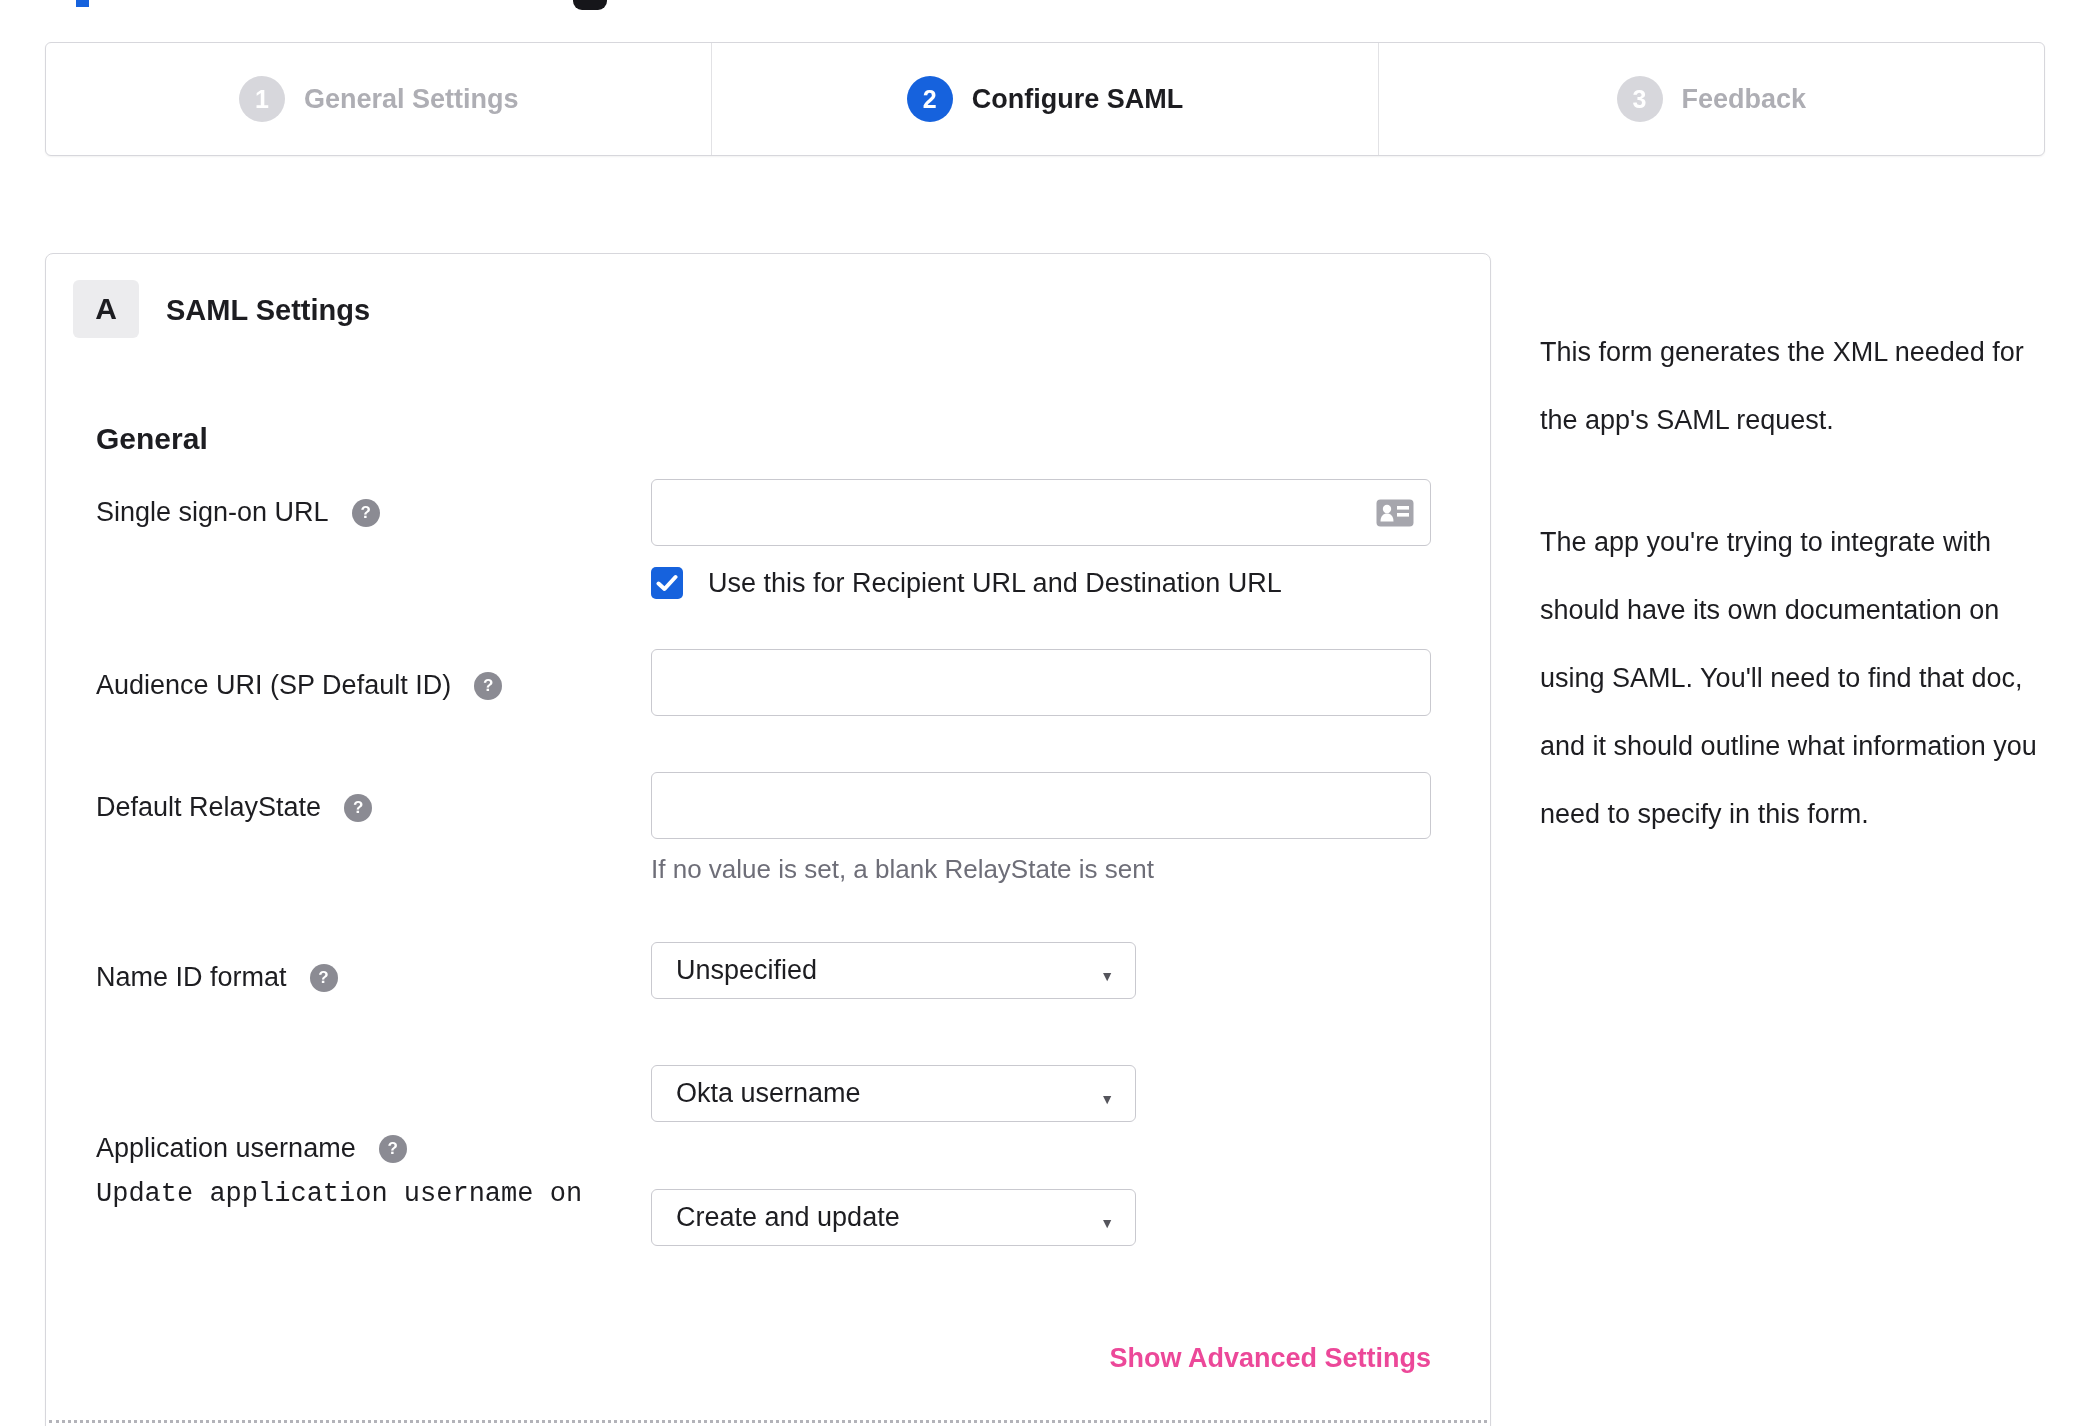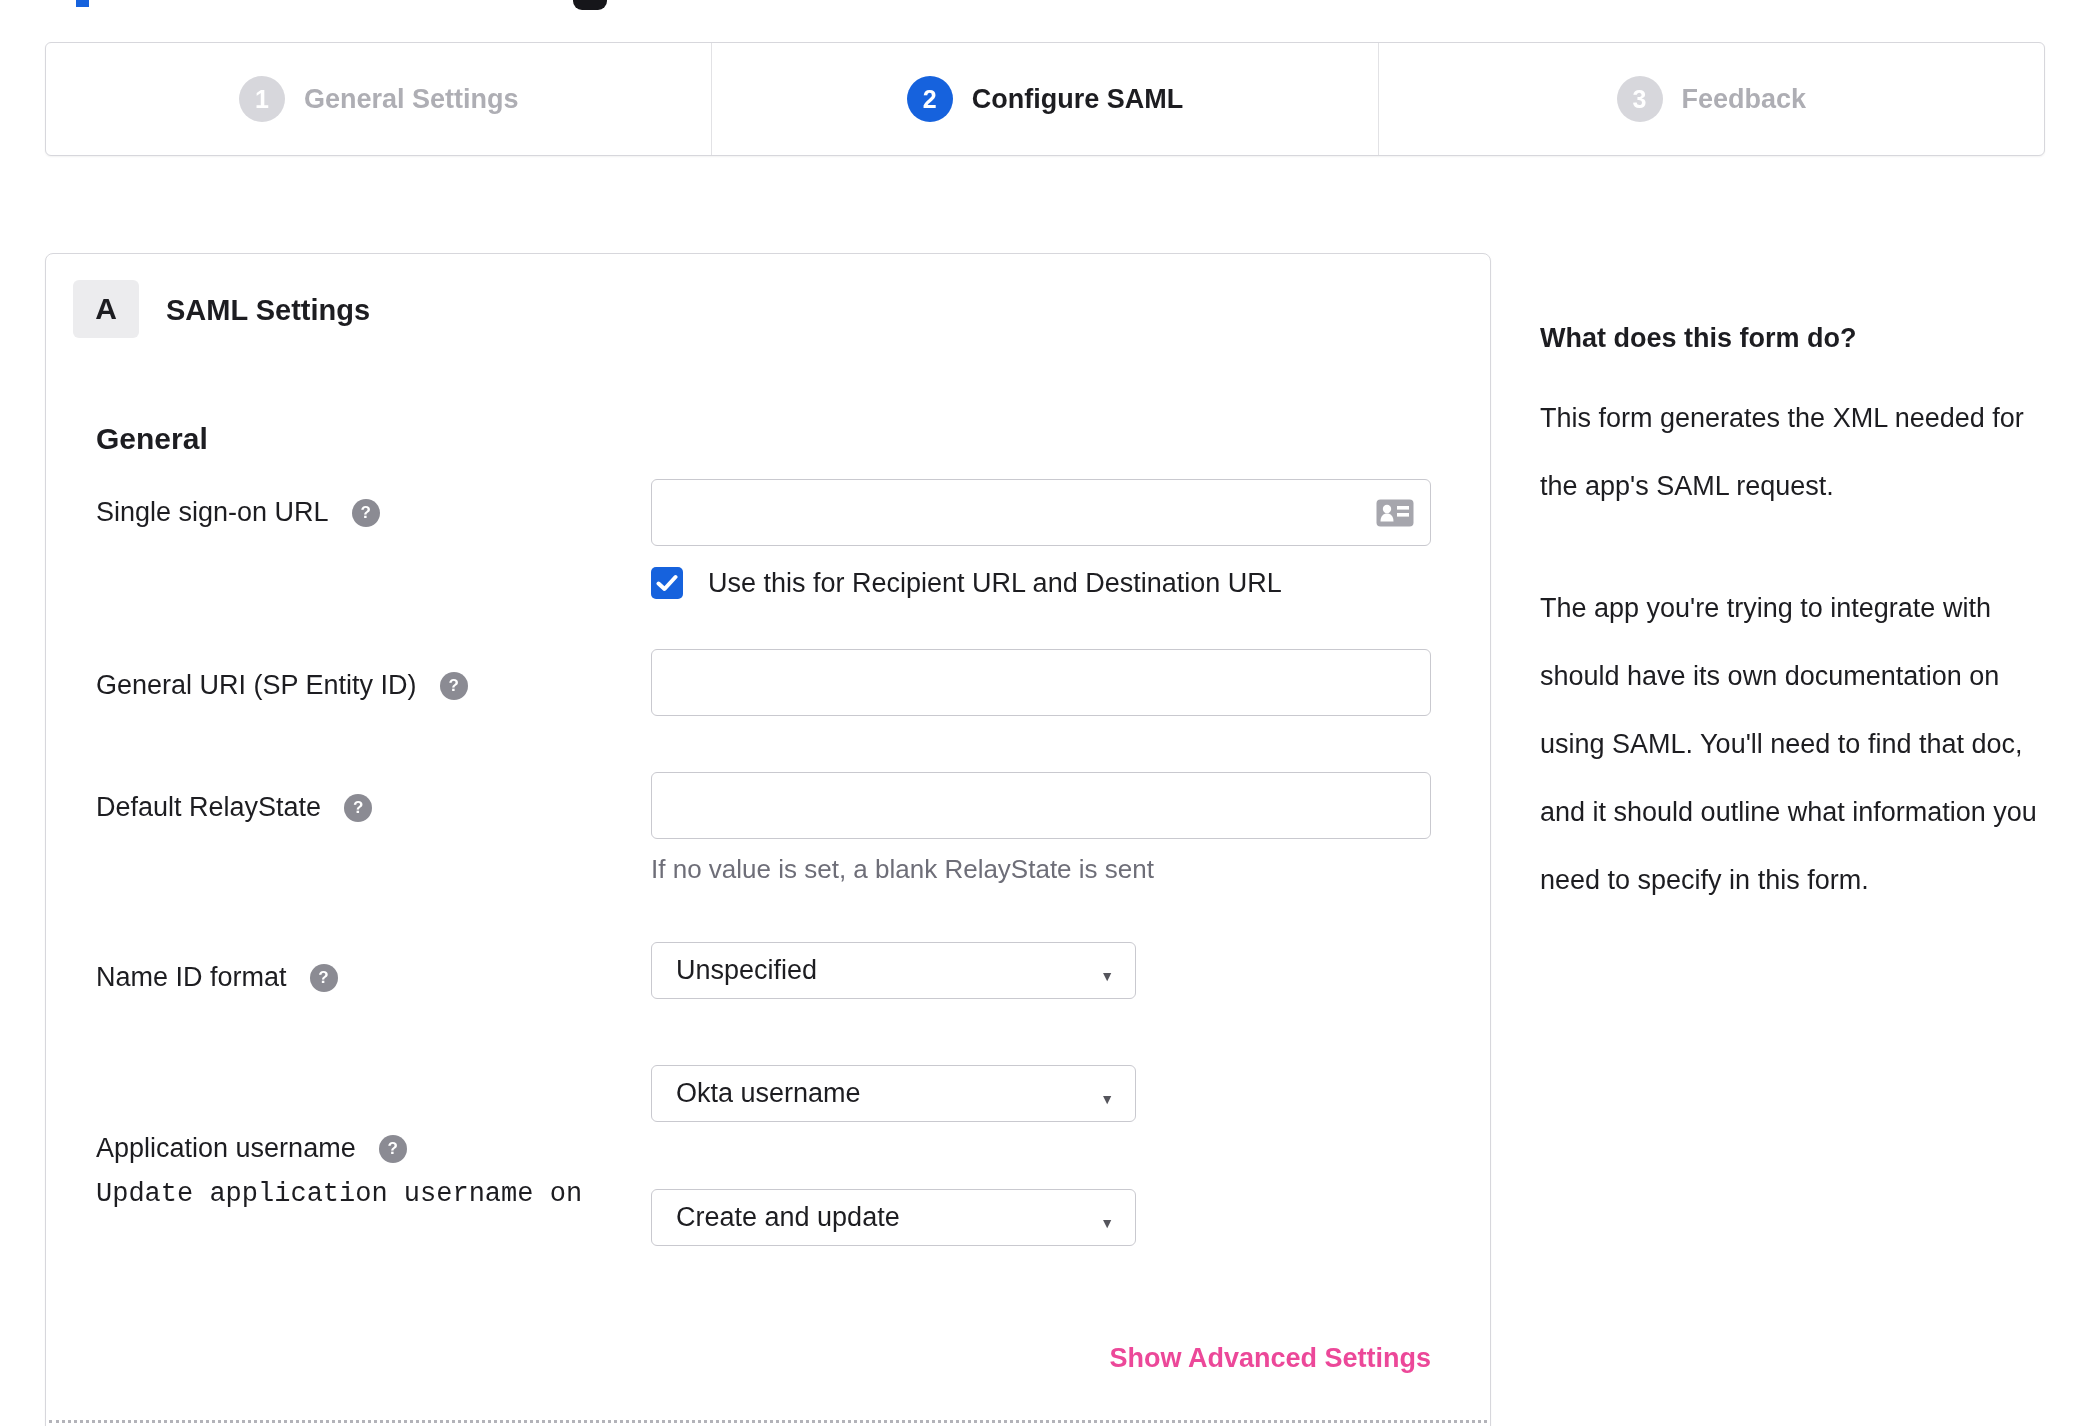--- a/index.html
+++ b/index.html
@@ -117,21 +117,21 @@
     <div class="checkbox-row">
       <span class="checkbox">
         <svg width="22" height="18" viewBox="0 0 22 18">
           <polyline points="2.5,9.5 8.5,15 19.5,3" fill="none" stroke="#fff" stroke-width="4" stroke-linecap="round" stroke-linejoin="round"></polyline>
         </svg>
       </span>
       <span class="checkbox-label">Use this for Recipient URL and Destination URL</span>
     </div>
 
     <div class="field-label" style="top:416px;">
-      <span>General URI (SP Entity ID)</span>
+      <span>Audience URI (SP Default ID)</span>
       <span class="help-icon">?</span>
     </div>
     <input class="text-input" style="top: 395px;" type="text" value="">
 
     <div class="field-label" style="top:538px;">
       <span>Default RelayState</span>
       <span class="help-icon">?</span>
     </div>
     <input class="text-input" style="top: 518px;" type="text" value="">
     <div class="hint" style="top:600px;">If no value is set, a blank RelayState is sent</div>
@@ -161,18 +161,17 @@
       <span class="select-value">Create and update</span>
       <span class="caret">▼</span>
     </div>
 
     <a class="advanced-link">Show Advanced Settings</a>
 
     <div class="dotted-divider"></div>
   </div>
 
   <aside class="sidebar">
-    <h3>What does this form do?</h3>
     <p>This form generates the XML needed for the app's SAML request.</p>
     <p>The app you're trying to integrate with should have its own documentation on using SAML. You'll need to find that doc, and it should outline what information you need to specify in this form.</p>
   </aside>
 
 </div>
 
 </body></html>

